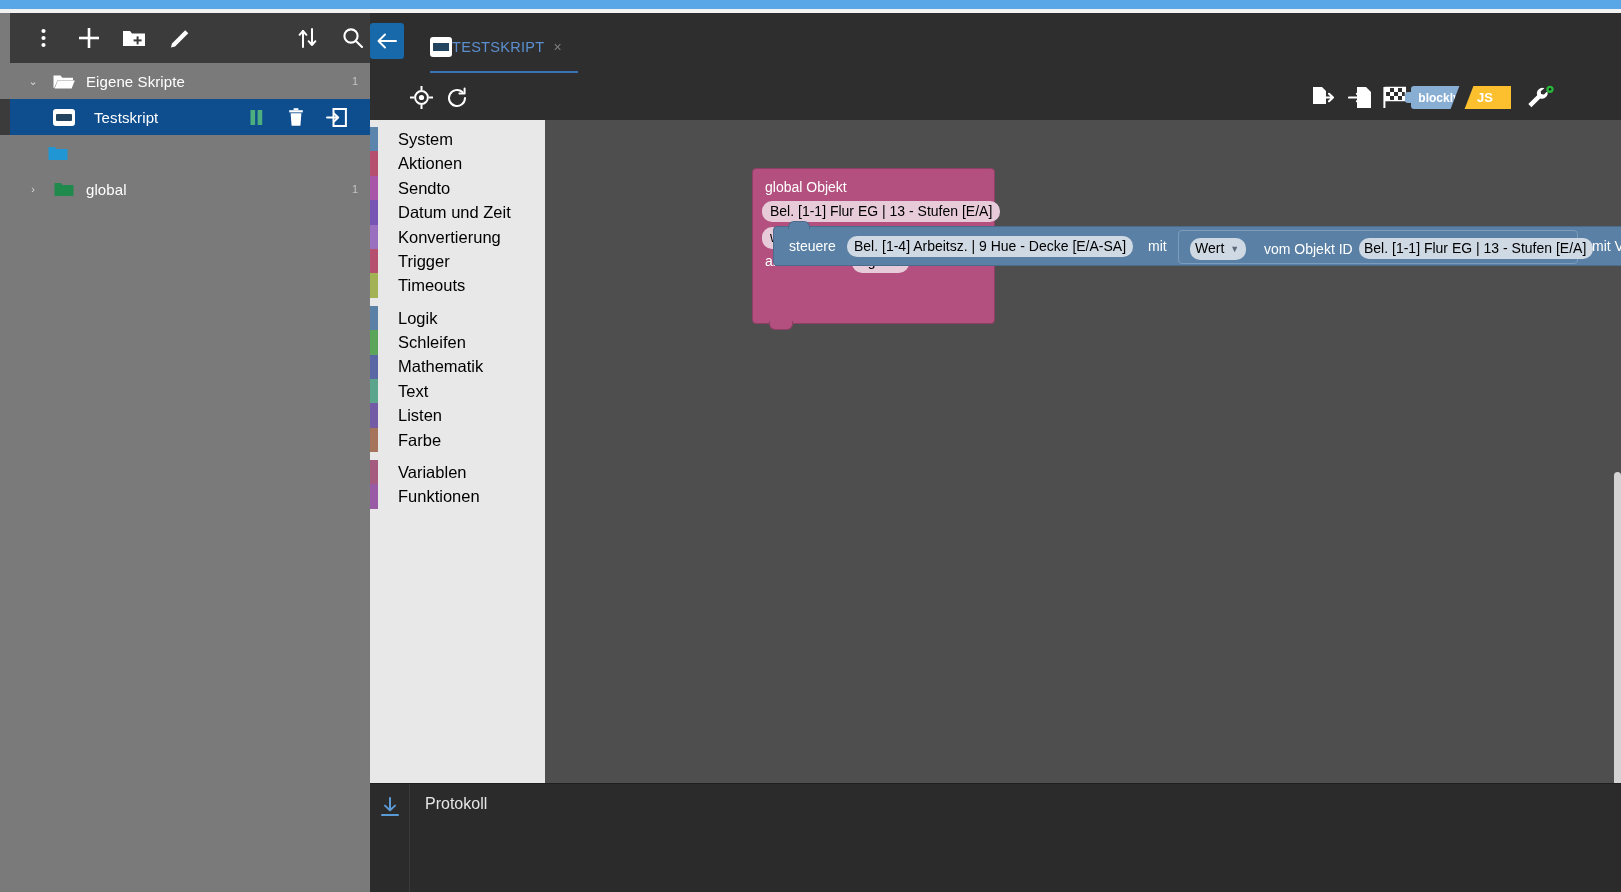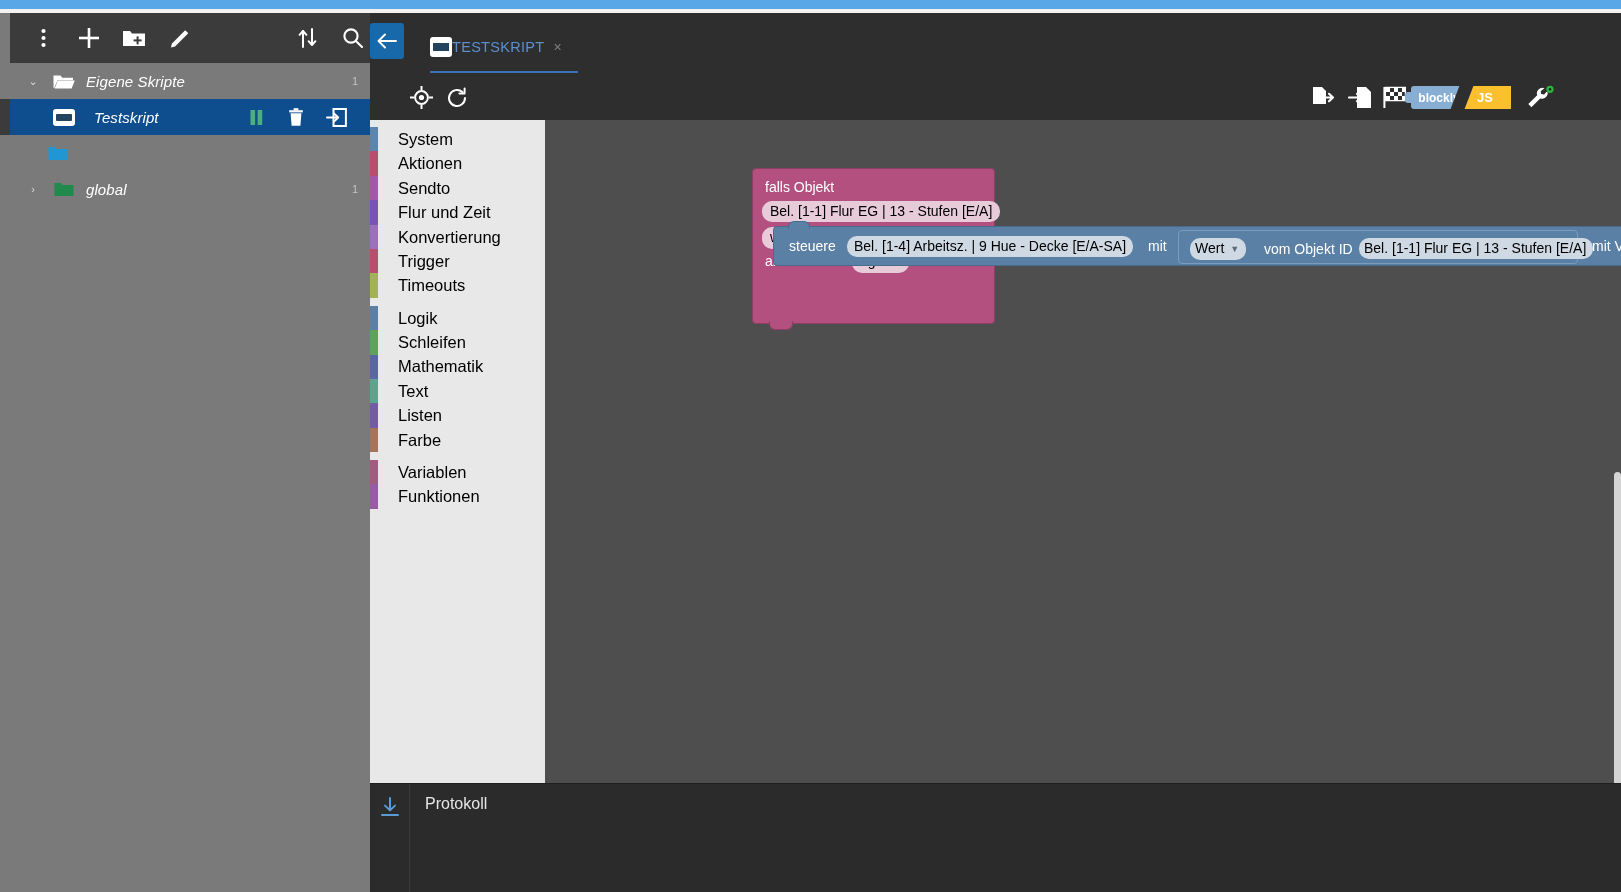--- a/index.html
+++ b/index.html
@@ -39,21 +39,21 @@
   .tree-row.lvl0 { background:#7a7a7a; }
   .tree-row.lvl1 { background:#7a7a7a; }
   .tree-row.selected { background:#0f4e8e; }
   .tree-row.selected::before {
     content:""; position:absolute; left:0; top:0; width:10px; height:100%;
     background:#3b3b3b;
   }
   .tw-caret { width:30px; text-align:center; color:#d8d8d8; font-size:11px; flex:0 0 30px; }
   .tw-caret.spacer { visibility:hidden; }
   .tw-icon { flex:0 0 32px; display:flex; align-items:center; justify-content:center; }
-  .tw-label { flex:1 1 auto; padding-left:6px; letter-spacing:.1px;font-style:italic; }
+  .tw-label { flex:1 1 auto; padding-left:6px; letter-spacing:.1px; }
   .tw-count { color:#cfcfcf; font-size:11px; padding-right:12px; opacity:.85; }
   .tw-actions { display:flex; align-items:center; gap:0px; padding-right:14px; }
   .tw-act { width:40px; height:36px; display:flex; align-items:center; justify-content:center; cursor:pointer; }
   .indent2 { padding-left:18px; }
 
   .script-badge {
     width:22px; height:17px; border-radius:3px; background:#ffffff;
     display:flex; align-items:center; justify-content:center;
     overflow:hidden; position:relative;
   }
@@ -395,21 +395,21 @@
       <div class="tb-row">
         <span class="tb-swatch" style="background:#b5516e"></span>
         <span class="tb-label">Aktionen</span>
       </div>
       <div class="tb-row">
         <span class="tb-swatch" style="background:#a857a8"></span>
         <span class="tb-label">Sendto</span>
       </div>
       <div class="tb-row">
         <span class="tb-swatch" style="background:#7755b5"></span>
-        <span class="tb-label">Flur und Zeit</span>
+        <span class="tb-label">Datum und Zeit</span>
       </div>
       <div class="tb-row">
         <span class="tb-swatch" style="background:#9b6fc0"></span>
         <span class="tb-label">Konvertierung</span>
       </div>
       <div class="tb-row">
         <span class="tb-swatch" style="background:#b5516e"></span>
         <span class="tb-label">Trigger</span>
       </div>
       <div class="tb-row">
@@ -452,21 +452,21 @@
       </div>
       <div class="tb-row">
         <span class="tb-swatch" style="background:#995ba5"></span>
         <span class="tb-label">Funktionen</span>
       </div>
     </div>
 
     <div id="ws">
 
       <div id="block-if">
-        <span class="bl-text" style="left:12px; top:10px;">falls Objekt</span>
+        <span class="bl-text" style="left:12px; top:10px;">global Objekt</span>
         <span class="bl-field" style="left:9px; top:32px;">Bel. [1-1] Flur EG | 13 - Stufen [E/A]</span>
         <span class="bl-field" style="left:9px; top:58px;"><span>wurde geändert</span><span class="caret">▼</span></span>
         <span class="bl-text" style="left:12px; top:84px;">anerkannt ist</span>
         <span class="bl-field" style="left:99px; top:82px;"><span>egal</span><span class="caret">▼</span></span>
       </div>
 
       <div id="block-do">
         <span class="bl-text-d" style="left:15px;">steuere</span>
         <span class="bl-field-d" style="left:73px;">Bel. [1-4] Arbeitsz. | 9 Hue - Decke [E/A-SA]</span>
         <span class="bl-text-d" style="left:374px;">mit</span>

